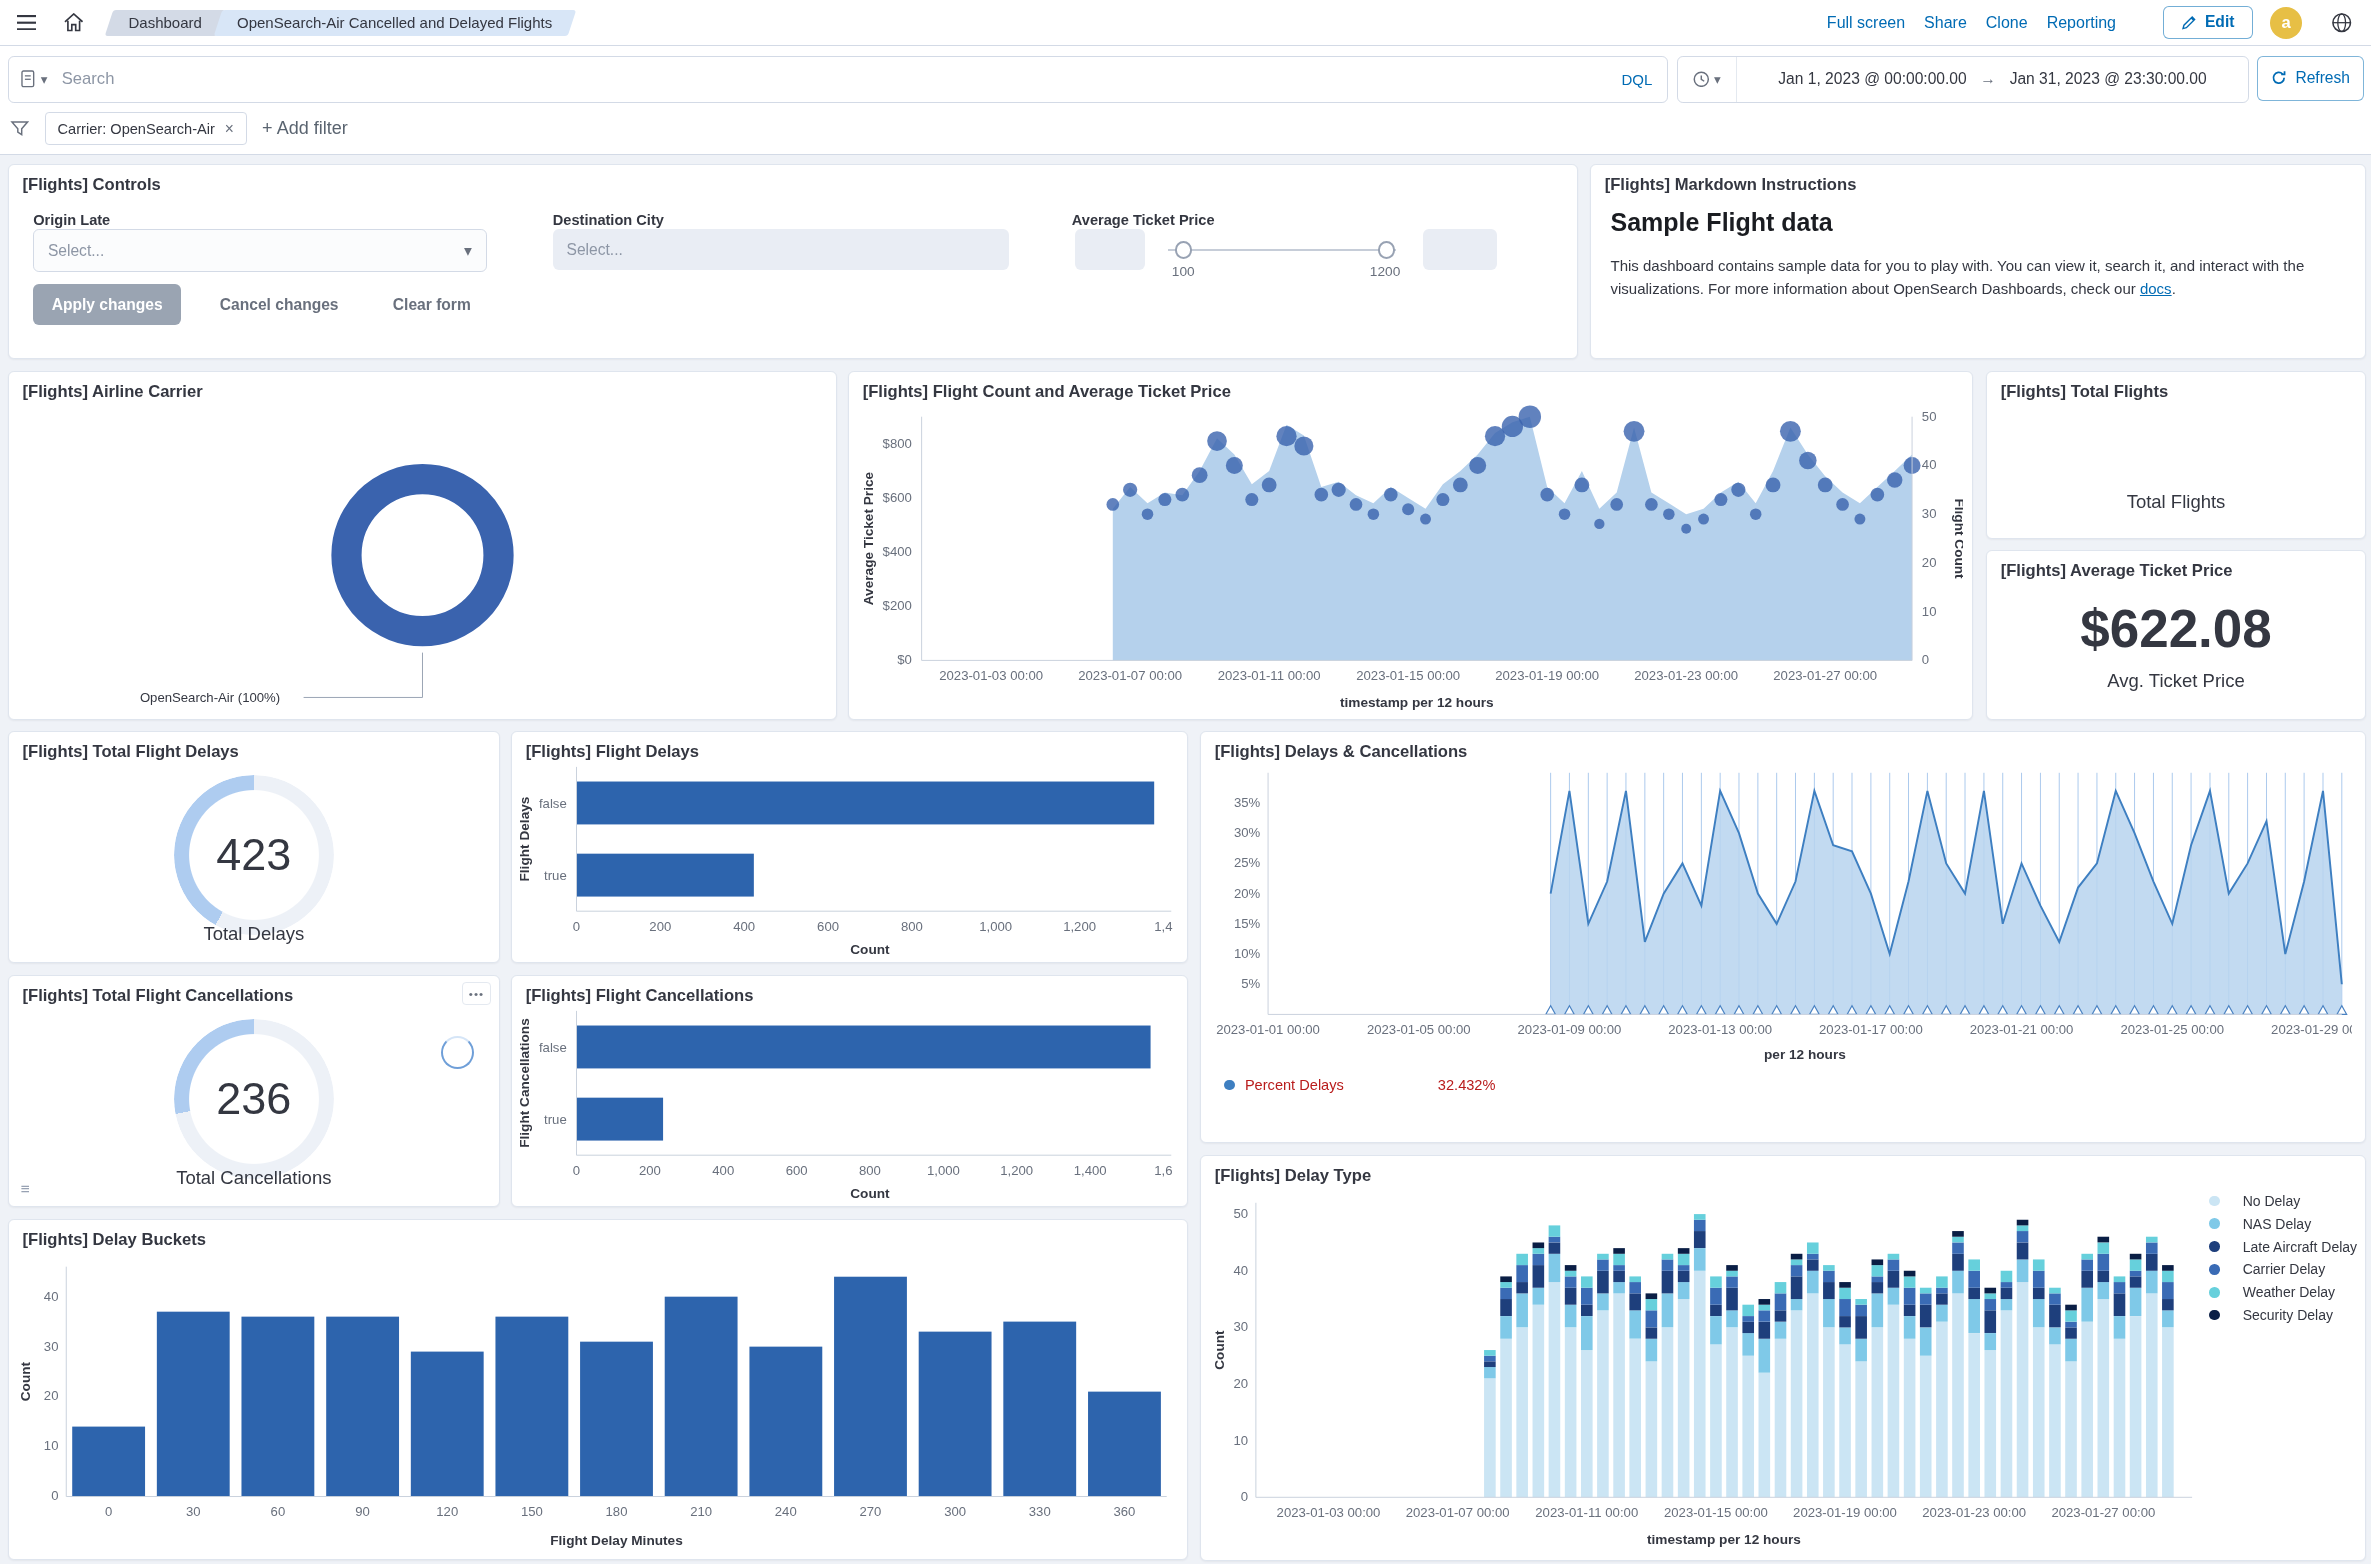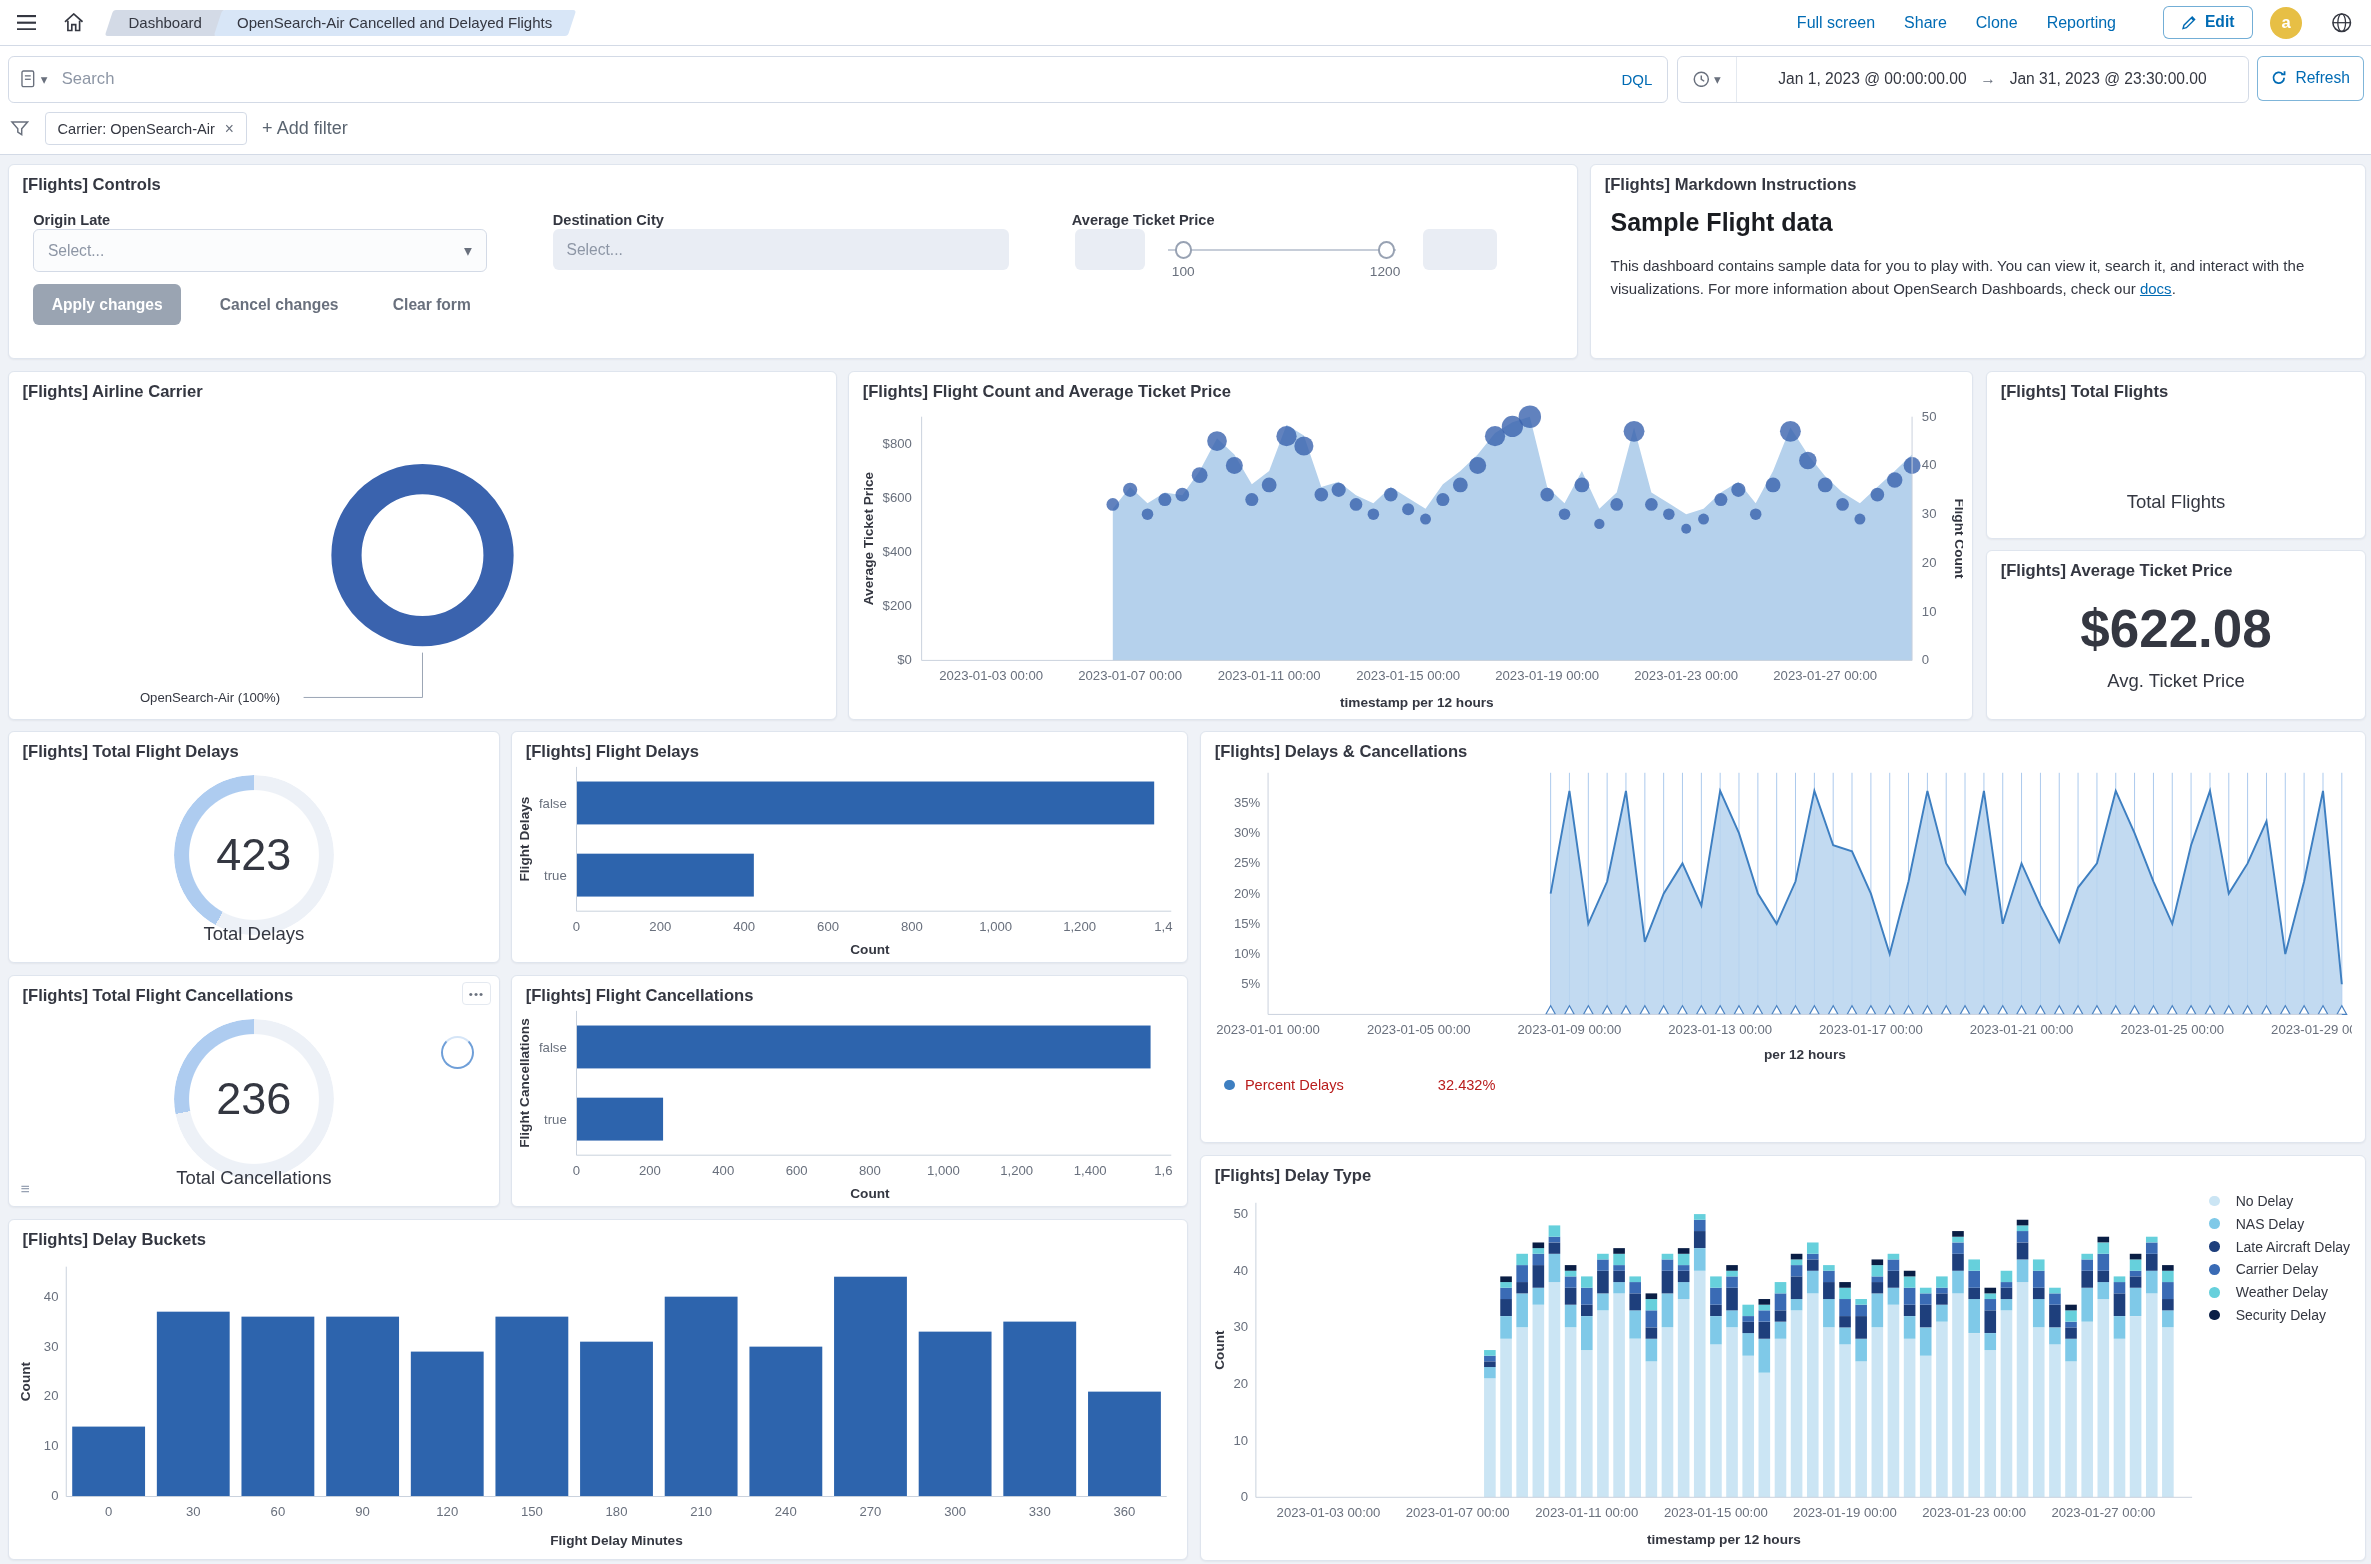--- a/index.html
+++ b/index.html
@@ -10,21 +10,21 @@
   .axlab{fill:#343741;font-size:14px;font-weight:700;}
 
   
   .topnav{position:absolute;top:0;left:0;right:0;height:45px;background:#fff;border-bottom:1px solid #d3dae6;z-index:20;}
   .iconbtn{position:absolute;top:6.8px;width:33px;height:31px;background:none;border:0;cursor:pointer;display:flex;align-items:center;justify-content:center;padding:0;}
   .crumbs{position:absolute;left:109px;top:9.8px;display:flex;}
   .crumb{position:relative;height:26px;line-height:26px;padding:0 19.5px;font-size:15px;color:#343741;z-index:0;white-space:nowrap;}
   .crumb::before{content:'';position:absolute;inset:0;transform:skewX(-18deg);border-radius:2.9px;background:var(--bg);z-index:-1;}
   .crumb-1{--bg:#d3dae6;}
   .crumb-2{--bg:#d8e6f7;margin-left:-3.9px;}
-  .navlinks{position:absolute;right:256px;top:0;height:45px;display:flex;align-items:center;gap:29px;}
+  .navlinks{position:absolute;right:256px;top:0;height:45px;display:flex;align-items:center;gap:19px;}
   .navlinks a{color:#006bb4;font-size:16px;text-decoration:none;white-space:nowrap;}
   .editbtn{position:absolute;right:119px;top:5.9px;height:33px;padding:0 17.6px;border:1px solid rgba(0,107,180,.55);border-radius:5.9px;
            background:#fff;color:#006bb4;font-size:15.6px;font-weight:600;display:flex;align-items:center;gap:8.8px;cursor:pointer;}
   .avatar{position:absolute;right:70px;top:6.8px;width:32px;height:32px;border-radius:50%;background:#e7bf45;color:#fff;
           display:flex;align-items:center;justify-content:center;font-size:16.6px;font-weight:700;cursor:pointer;}
 
   
   .toolbar{position:absolute;top:45px;left:0;right:0;height:109px;background:#fff;border-bottom:1px solid #d3dae6;z-index:10;}
   .querybar{position:absolute;left:7.8px;top:10.7px;width:1658px;height:45px;border:1px solid #d3dae6;border-radius:5.9px;background:#fff;
             display:flex;align-items:center;}
@@ -85,21 +85,21 @@
          color:#69707d;font-size:11.7px;letter-spacing:1px;display:flex;align-items:center;justify-content:center;cursor:pointer;}
   .spinner{position:absolute;right:25px;top:60px;width:29px;height:29px;border-radius:50%;border:2.9px solid #6f9fd8;border-top-color:#d5e5f7;}
   .licon{position:absolute;left:11.7px;bottom:7.8px;color:#98a2b3;font-size:15.6px;cursor:pointer;}
 
   
   .dc-legend{position:absolute;left:23.4px;top:345px;display:flex;align-items:center;font-size:14.6px;color:#b91c1c;}
   .lgdot{width:10.7px;height:10.7px;border-radius:50%;display:inline-block;}
   .dc-legend .lgtxt{margin-left:9.8px;}
   .dc-legend .lgval{margin-left:94px;}
   .dt-legend{position:absolute;left:1008px;top:37px;display:flex;flex-direction:column;gap:6.8px;}
-  .dt-legend .lgitem{display:flex;align-items:center;gap:16px;font-size:14px;color:#343741;cursor:pointer;white-space:nowrap;}
+  .dt-legend .lgitem{display:flex;align-items:center;gap:23px;font-size:14px;color:#343741;cursor:pointer;white-space:nowrap;}
 </style>
 </head>
 <body>
 
 <header class="topnav">
   <button class="iconbtn" style="left:9.8px">
     <svg width="19.5" height="15.6" viewBox="0 0 20 16">
       <rect y="0" width="20" height="2.2" fill="#343741"></rect>
         <rect y="6.8" width="20" height="2.2" fill="#343741"></rect>
         <rect y="13.6" width="20" height="2.2" fill="#343741"></rect>

